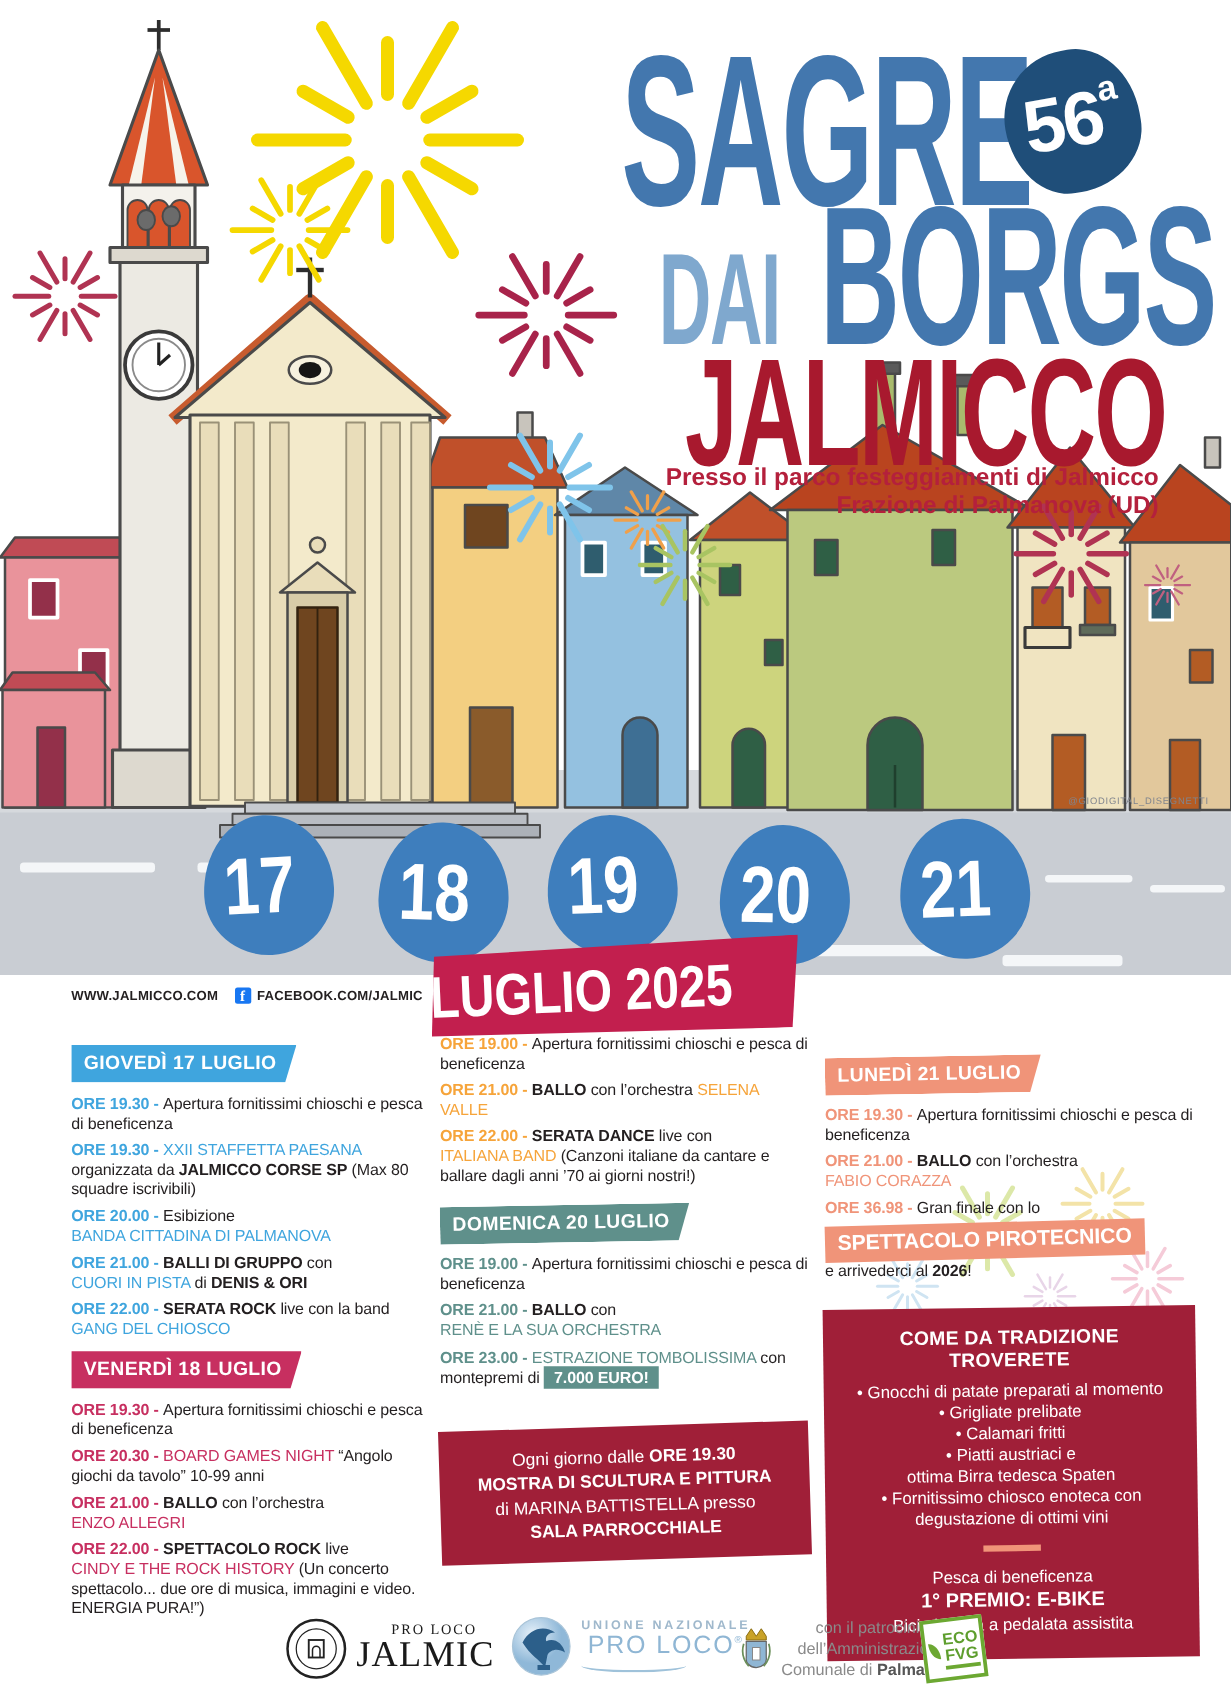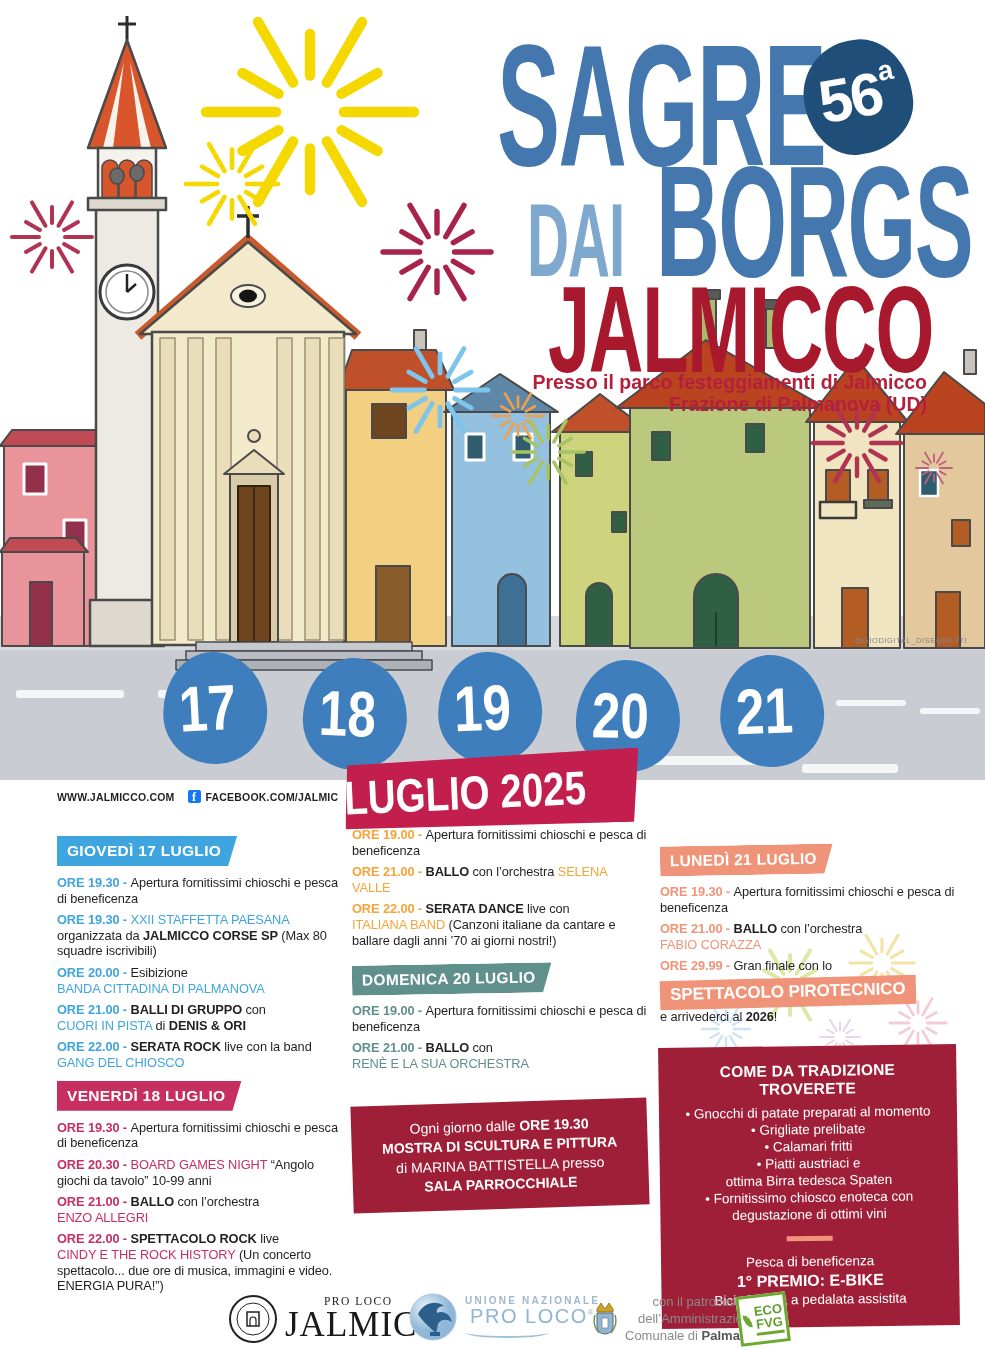--- a/index.html
+++ b/index.html
@@ -83,21 +83,21 @@
 
   
   .pastel{position:absolute;left:10px;top:80px;z-index:0;pointer-events:none;}
 
   
   .logos{position:absolute;left:0;top:1290px;width:985px;height:60px;z-index:2;}
   .logo{position:absolute;display:flex;align-items:center;gap:7px;text-align:center;}
   .lg-jalmic{left:228px;top:4px;}
   .jalmic-txt{font-family:"Liberation Serif",serif;color:#1a1a1a;line-height:1;}
   .jalmic-txt .pl{display:block;font-size:11.5px;letter-spacing:1.5px;margin-left:14px;}
-  .jalmic-txt .jl{display:block;font-size:35px;letter-spacing:1px;}
+  .jalmic-txt .jl{display:block;font-size:29px;letter-spacing:1px;}
   .lg-unpli{left:408px;top:2px;}
   .unpli-txt{line-height:1.05;}
   .unpli-top{display:block;font-size:10px;letter-spacing:2.2px;color:#9FB8CC;font-weight:700;}
   .unpli-main{display:block;font-size:20px;letter-spacing:1.5px;color:#8FB6D4;}
   .unpli-main sup{font-size:8px;}
   .swoosh{width:84px;height:9px;border-bottom:2px solid #9FC2DA;border-radius:50%;}
   .lg-palma{left:592px;top:4px;}
   .palma-txt{font-size:13px;color:#8a8a8a;line-height:1.3;}
   .palma-txt b{color:#555;}
   .lg-eco{left:738px;top:4px;}
@@ -333,37 +333,38 @@
     <section class="day day-sat" style="--day:var(--c-sat,#F6A43A)">
       <div class="hdr tilt">SABATO 19 LUGLIO</div>
       <div class="item"><span class="seg-time">ORE 19.00 - </span><span class="seg-plain">Apertura fornitissimi chioschi e pesca di beneficenza</span></div>
       <div class="item"><span class="seg-time">ORE 21.00 - </span><span class="seg-bold">BALLO</span><span class="seg-plain"> con l’orchestra </span><span class="seg-accent">SELENA VALLE</span></div>
       <div class="item"><span class="seg-time">ORE 22.00 - </span><span class="seg-bold">SERATA DANCE</span><span class="seg-plain"> live con</span><br><span class="seg-accent">ITALIANA BAND</span><span class="seg-plain"> (Canzoni italiane da cantare e ballare dagli anni ’70 ai giorni nostri!)</span></div>
     </section>
     <section class="day day-sun" style="--day:var(--c-sun,#5F908B);margin-top:16px">
       <div class="hdr tilt">DOMENICA 20 LUGLIO</div>
       <div class="item"><span class="seg-time">ORE 19.00 - </span><span class="seg-plain">Apertura fornitissimi chioschi e pesca di beneficenza</span></div>
       <div class="item"><span class="seg-time">ORE 21.00 - </span><span class="seg-bold">BALLO</span><span class="seg-plain"> con</span><br><span class="seg-accent">RENÈ E LA SUA ORCHESTRA</span></div>
+      <div class="item"><span class="seg-time">ORE 23.00 - </span><span class="seg-accent">ESTRAZIONE TOMBOLISSIMA</span><span class="seg-plain"> con montepremi di </span><span class="seg-badge">7.000 EURO!</span></div>
     </section>
     <div class="dailybox"><span class="seg-plain">Ogni giorno dalle </span><span class="seg-bold">ORE 19.30</span><br><span class="seg-bold">MOSTRA DI SCULTURA E PITTURA</span><br><span class="seg-plain">di MARINA BATTISTELLA presso</span><br><span class="seg-bold">SALA PARROCCHIALE</span></div>
   </div>
 
   <div class="col col3">
     <svg class="pastel" width="280" height="150" viewBox="0 0 280 150">
       <use href="#burst" transform="translate(120,60) scale(1.0)" color="#DCE8A8"></use>
       <use href="#burst" transform="translate(212,38) scale(0.8)" color="#F3E3A8"></use>
       <use href="#burst" transform="translate(248,98) scale(0.7)" color="#F5CBD8"></use>
       <use href="#burst" transform="translate(56,104) scale(0.6)" color="#CFE4F2"></use>
       <use href="#burst" transform="translate(170,112) scale(0.5)" color="#E8D5E8"></use>
     </svg>
     <section class="day day-mon" style="--day:var(--c-mon,#F09479)">
       <div class="hdr tilt">LUNEDÌ 21 LUGLIO</div>
       <div class="item"><span class="seg-time">ORE 19.30 - </span><span class="seg-plain">Apertura fornitissimi chioschi e pesca di beneficenza</span></div>
       <div class="item"><span class="seg-time">ORE 21.00 - </span><span class="seg-bold">BALLO</span><span class="seg-plain"> con l’orchestra</span><br><span class="seg-accent">FABIO CORAZZA</span></div>
-      <div class="item"><span class="seg-time">ORE 29.99 - </span><span class="seg-plain">Gran finale con lo</span><br><span class="seg-badge">SPETTACOLO PIROTECNICO</span><br><span class="seg-plain">e arrivederci al </span><span class="seg-bold">2026</span><span class="seg-plain">!</span></div>
+      <div class="item"><span class="seg-time">ORE 36.98 - </span><span class="seg-plain">Gran finale con lo</span><br><span class="seg-badge">SPETTACOLO PIROTECNICO</span><br><span class="seg-plain">e arrivederci al </span><span class="seg-bold">2026</span><span class="seg-plain">!</span></div>
     </section>
     <div class="tradition">
       <div class="trad-title">COME DA TRADIZIONE TROVERETE</div>
       <div class="trad-body"><span class="seg-plain">• Gnocchi di patate preparati al momento</span><br><span class="seg-plain">• Grigliate prelibate</span><br><span class="seg-plain">• Calamari fritti</span><br><span class="seg-plain">• Piatti austriaci e</span><br><span class="seg-plain">ottima Birra tedesca Spaten</span><br><span class="seg-plain">• Fornitissimo chiosco enoteca con</span><br><span class="seg-plain">degustazione di ottimi vini</span></div>
       <div class="trad-div"></div>
       <div class="trad-foot"><span class="seg-plain">Pesca di beneficenza</span><br><span class="seg-bold">1° PREMIO: E-BIKE</span><br><span class="seg-plain">Bici elettrica a pedalata assistita</span></div>
     </div>
   </div>
 
   <div class="logos">

